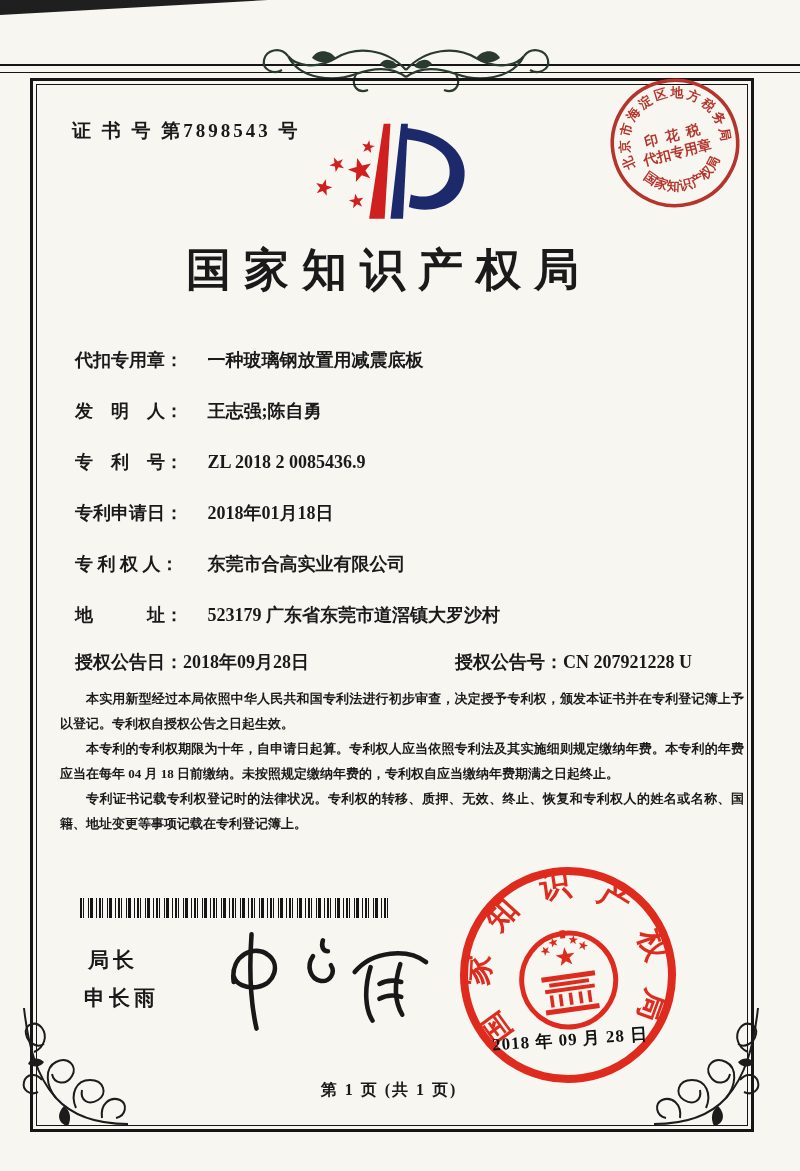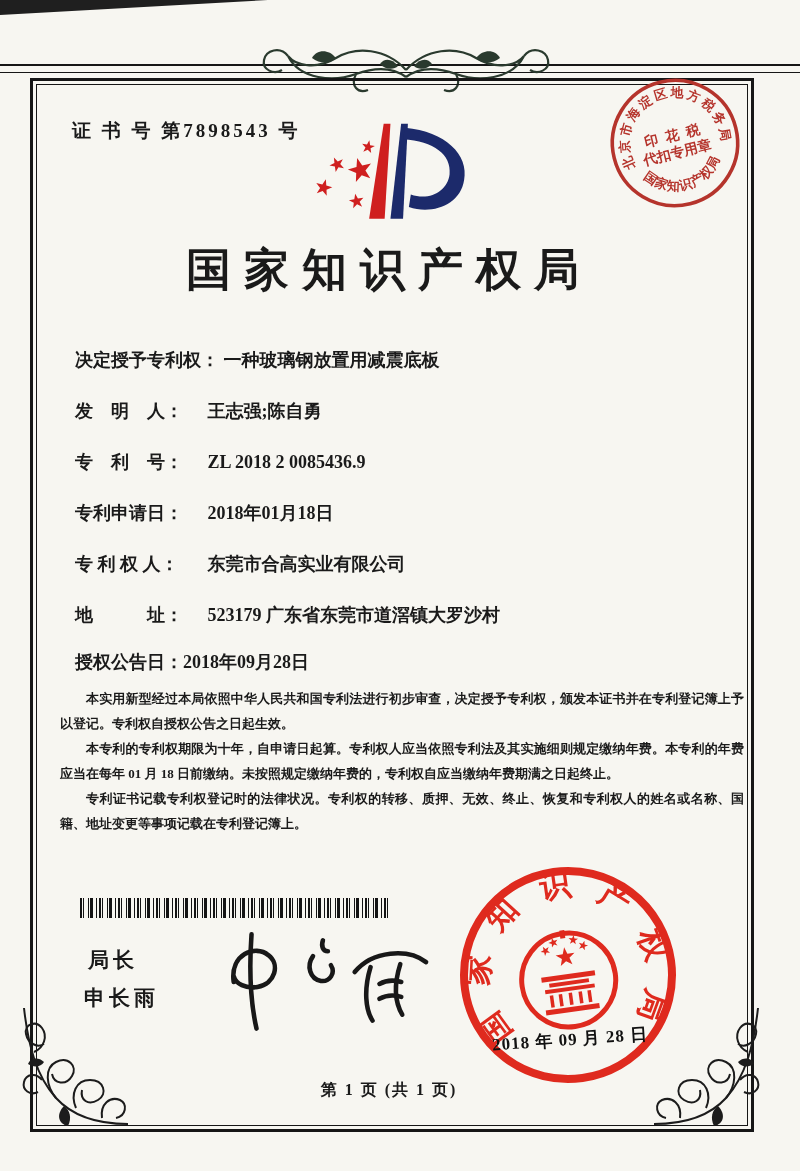--- a/index.html
+++ b/index.html
@@ -139,21 +139,21 @@
       <use href="#st1" transform="translate(50,50) scale(8) rotate(-25)"></use>
       <use href="#st1" transform="translate(36,74) scale(9) rotate(15)"></use>
       <use href="#st1" transform="translate(70,88) scale(8) rotate(-10)"></use>
     </g>
   </svg>
 
   <div class="title">国家知识产权局</div>
 
   <div class="fields">
     <div class="frow">
-      <span class="lab">决定授予专利权：</span>
+      <span class="lab">代扣专用章：</span>
       <span class="val">一种玻璃钢放置用减震底板</span>
     </div>
     <div class="frow">
       <span class="lab">发　明　人：</span>
       <span class="val">王志强;陈自勇</span>
     </div>
     <div class="frow">
       <span class="lab">专　利　号：</span>
       <span class="val">ZL 2018 2 0085436.9</span>
     </div>
@@ -166,25 +166,28 @@
       <span class="val">东莞市合高实业有限公司</span>
     </div>
     <div class="frow">
       <span class="lab">地　　　址：</span>
       <span class="val">523179 广东省东莞市道滘镇大罗沙村</span>
     </div>
   </div>
 
   <div class="grant-row">
     <span>授权公告日：</span><span>2018年09月28日</span>
+    <span class="grant-right">
+      <span>授权公告号：</span><span>CN 207921228 U</span>
+    </span>
   </div>
 
   <div class="paras">
     <p>本实用新型经过本局依照中华人民共和国专利法进行初步审查，决定授予专利权，颁发本证书并在专利登记簿上予以登记。专利权自授权公告之日起生效。</p>
-    <p>本专利的专利权期限为十年，自申请日起算。专利权人应当依照专利法及其实施细则规定缴纳年费。本专利的年费应当在每年 01 月 18 日前缴纳。未按照规定缴纳年费的，专利权自应当缴纳年费期满之日起终止。</p>
+    <p>本专利的专利权期限为十年，自申请日起算。专利权人应当依照专利法及其实施细则规定缴纳年费。本专利的年费应当在每年 04 月 18 日前缴纳。未按照规定缴纳年费的，专利权自应当缴纳年费期满之日起终止。</p>
     <p>专利证书记载专利权登记时的法律状况。专利权的转移、质押、无效、终止、恢复和专利权人的姓名或名称、国籍、地址变更等事项记载在专利登记簿上。</p>
   </div>
 
   <div class="barcode"></div>
 
   <div class="signer-title">局长</div>
   <div class="signer-name">申长雨</div>
 
   <svg class="signature" viewBox="0 0 240 110">
     <g stroke="#181818" fill="none" stroke-width="4.6" stroke-linecap="round">

